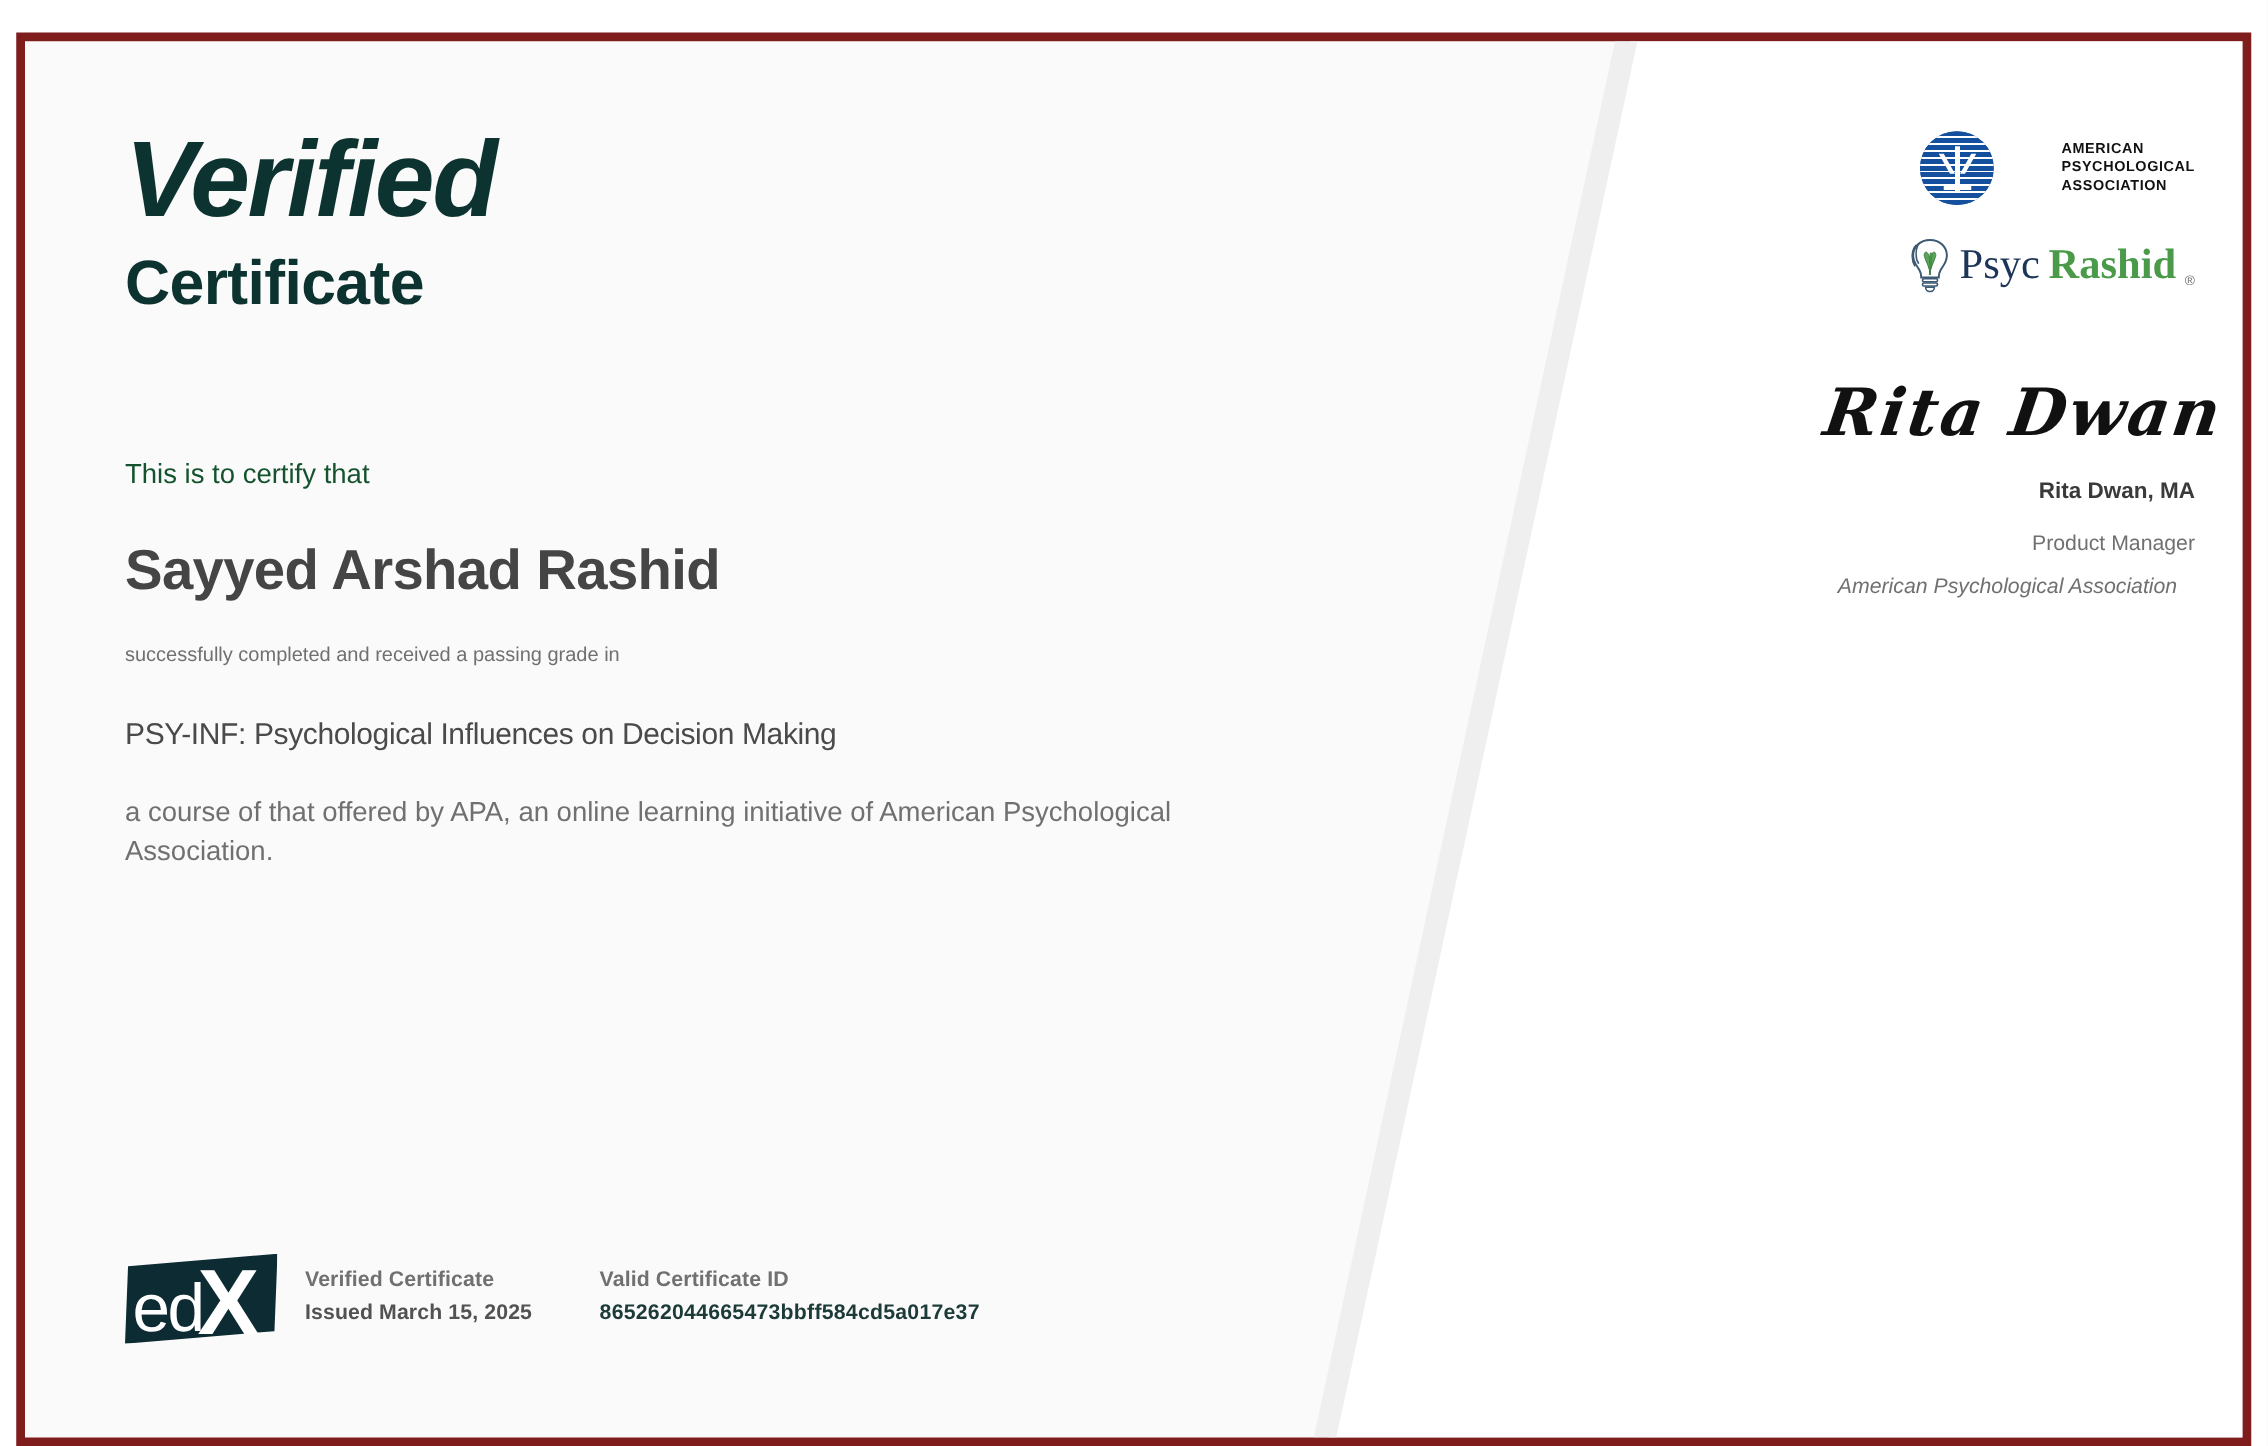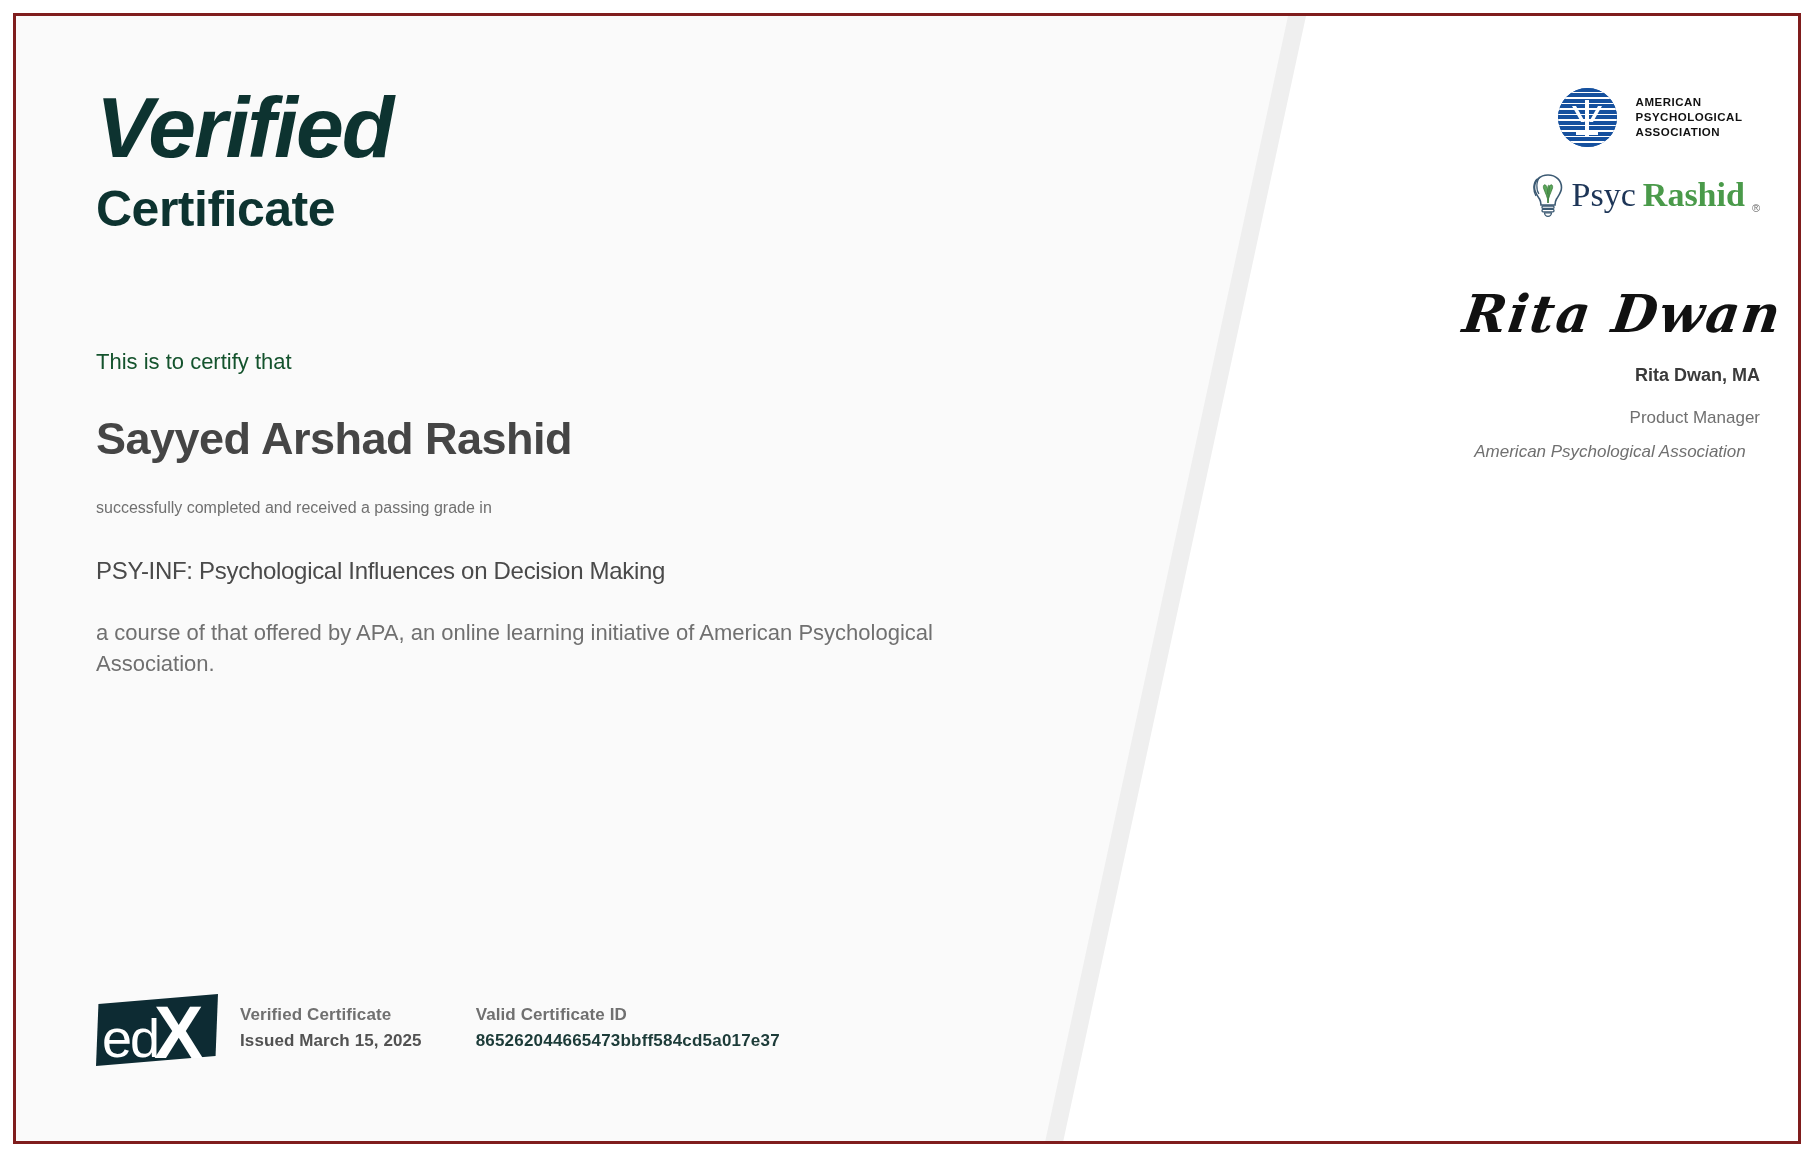--- a/index.html
+++ b/index.html
@@ -4,23 +4,23 @@
 <style>
   * { box-sizing: border-box; margin: 0; padding: 0; }
   html, body {
     width: 1814px; height: 1157px;
     background: #ffffff;
     font-family: "Liberation Sans", sans-serif;
     overflow: hidden;
   }
   #cert-frame {
     position: absolute;
-    left: 13px; top: 13px;
+    left: 13px; top: 26px;
     width: 1788px; height: 1131px;
-    border: 3px solid #7f1d1d;
+    border: 7px solid #7f1d1d;
     background: #fafafa;
     overflow: hidden;
   }
   
   #right-panel {
     position: absolute;
     inset: 0;
     background: #ffffff;
     clip-path: polygon(1284px 0, 1788px 0, 1788px 1131px, 1040px 1131px);
     z-index: 1;
@@ -154,21 +154,21 @@
   }
   
   #right-content {
     position: absolute;
     right: 0; top: 0;
     width: 520px; height: 1131px;
     z-index: 4;
     padding-right: 38px;
   }
   #logos { position: absolute; right: 38px; top: 72px; width: 220px; }
-  #apa-logo { display: flex; align-items: center; justify-content: center; gap: 19px; }
+  #apa-logo { display: flex; align-items: center; justify-content: space-between; gap: 19px; }
   #apa-mark {
     position: relative;
     width: 59px; height: 59px;
     border-radius: 50%;
     background: #15509e;
     overflow: hidden;
     flex: none;
   }
   #apa-mark .stripes {
     position: absolute; inset: 0;

